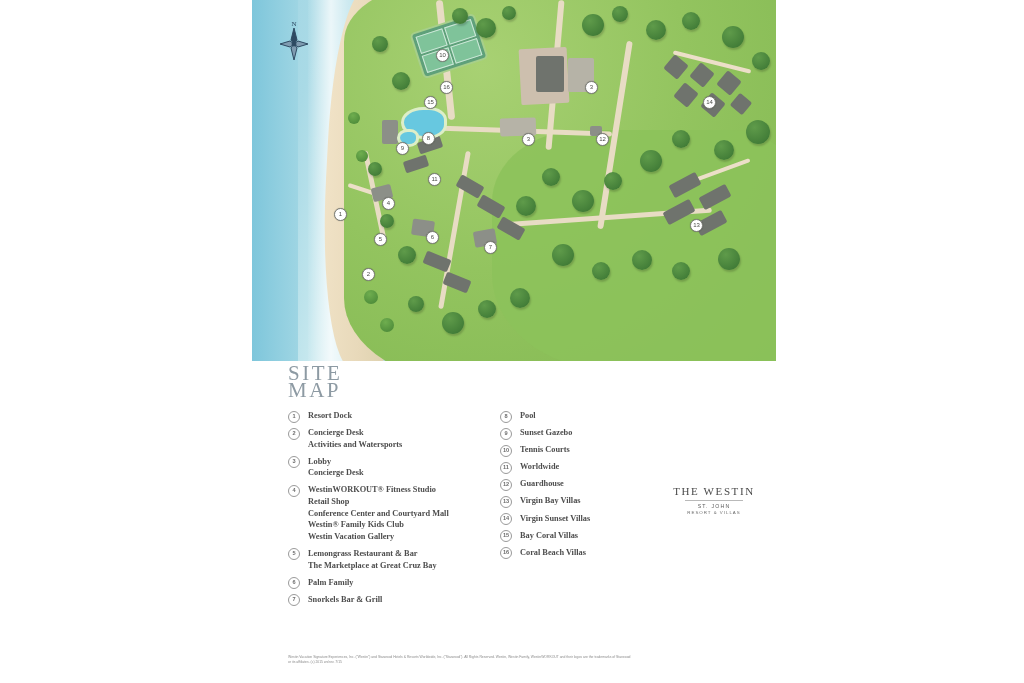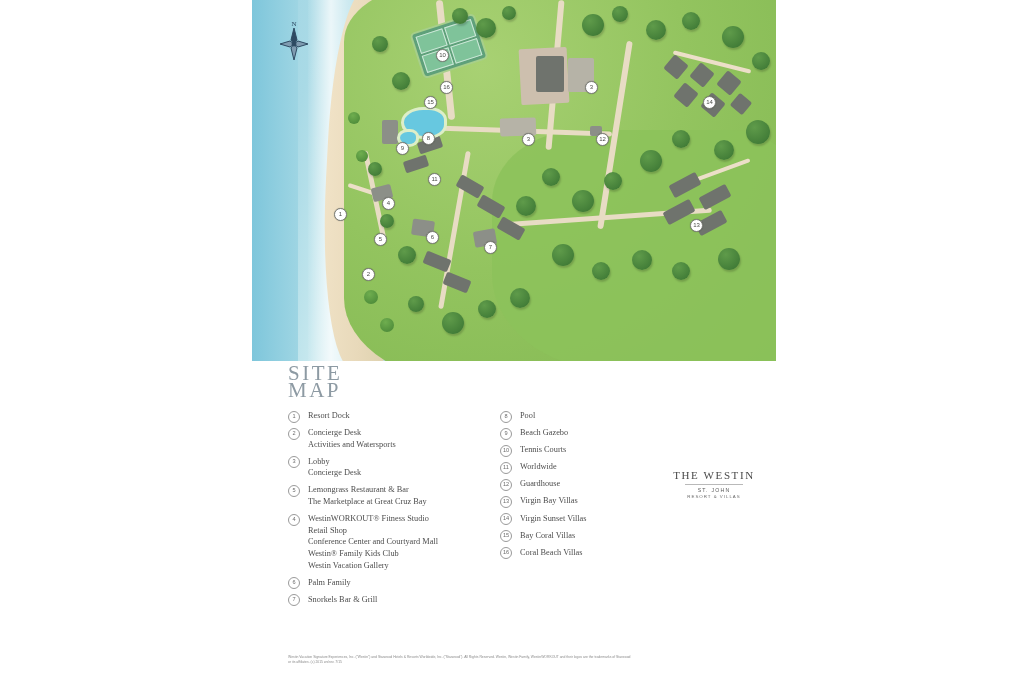--- a/index.html
+++ b/index.html
@@ -205,40 +205,41 @@
   .legend-col.right { left: 248px; width: 180px; }
 
   .legend-item {
     position: relative;
     padding-left: 20px;
     margin-bottom: 5.5px;
     color: #4d4d4d;
     font-size: 8.3px;
     line-height: 11.6px;
     font-family: "Liberation Serif", serif;
+    font-weight: bold;
   }
   .legend-item .num {
     position: absolute;
     left: 0; top: 0.5px;
     width: 10px; height: 10px;
     border-radius: 50%;
     border: 0.7px solid #9a9a9a;
     color: #6b6b6b;
     font-size: 5.6px;
     line-height: 9.5px;
     text-align: center;
     font-family: "Liberation Sans", sans-serif;
   }
   .legend-item .sub { display: block; }
 
   
   .brand {
     position: absolute;
     left: 412px;
-    top: 108px;
+    top: 124px;
     width: 100px;
     text-align: center;
     color: #4a4a4a;
   }
   .brand .b1 {
     font-family: "Liberation Serif", serif;
     font-size: 11px;
     letter-spacing: 1.6px;
   }
   .brand .b2 {
@@ -414,28 +415,28 @@
 
       <div class="site-map-title">
         <span>SITE</span>
         <span>MAP</span>
       </div>
 
       <div class="legend-col left" id="legend-left">
           <div class="legend-item"><span class="num">1</span><span>Resort Dock</span></div>
           <div class="legend-item"><span class="num">2</span><span>Concierge Desk</span><span class="sub">Activities and Watersports</span></div>
           <div class="legend-item"><span class="num">3</span><span>Lobby</span><span class="sub">Concierge Desk</span></div>
+          <div class="legend-item"><span class="num">4</span><span>WestinWORKOUT® Fitness Studio</span><span class="sub">Retail Shop</span><span class="sub">Conference Center and Courtyard Mall</span><span class="sub">Westin® Family Kids Club</span><span class="sub">Westin Vacation Gallery</span></div>
           <div class="legend-item"><span class="num">5</span><span>Lemongrass Restaurant &amp; Bar</span><span class="sub">The Marketplace at Great Cruz Bay</span></div>
-          <div class="legend-item"><span class="num">4</span><span>WestinWORKOUT® Fitness Studio</span><span class="sub">Retail Shop</span><span class="sub">Conference Center and Courtyard Mall</span><span class="sub">Westin® Family Kids Club</span><span class="sub">Westin Vacation Gallery</span></div>
           <div class="legend-item"><span class="num">6</span><span>Palm Family</span></div>
           <div class="legend-item"><span class="num">7</span><span>Snorkels Bar &amp; Grill</span></div>
         </div>
       <div class="legend-col right" id="legend-right">
           <div class="legend-item"><span class="num">8</span><span>Pool</span></div>
-          <div class="legend-item"><span class="num">9</span><span>Beach Gazebo</span></div>
+          <div class="legend-item"><span class="num">9</span><span>Sunset Gazebo</span></div>
           <div class="legend-item"><span class="num">10</span><span>Tennis Courts</span></div>
           <div class="legend-item"><span class="num">11</span><span>Worldwide</span></div>
           <div class="legend-item"><span class="num">12</span><span>Guardhouse</span></div>
           <div class="legend-item"><span class="num">13</span><span>Virgin Bay Villas</span></div>
           <div class="legend-item"><span class="num">14</span><span>Virgin Sunset Villas</span></div>
           <div class="legend-item"><span class="num">15</span><span>Bay Coral Villas</span></div>
           <div class="legend-item"><span class="num">16</span><span>Coral Beach Villas</span></div>
         </div>
 
       <div class="brand">

